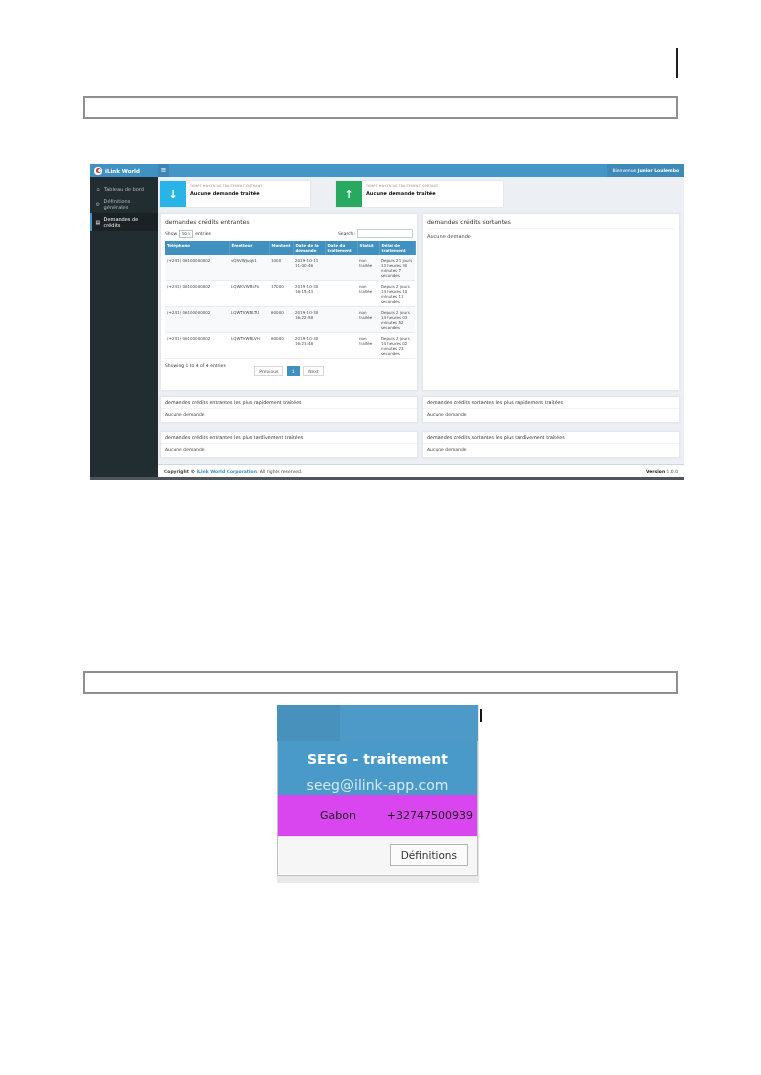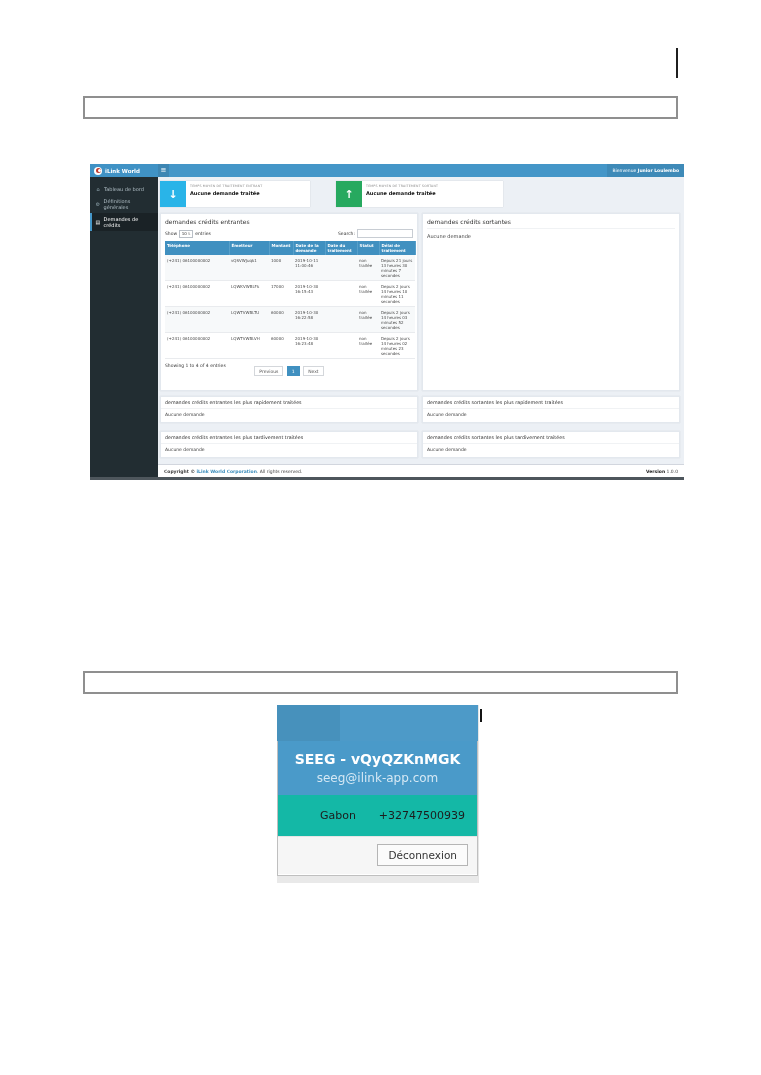--- a/index.html
+++ b/index.html
@@ -87,22 +87,22 @@
 
   
   .shot2 { position:absolute; left:277px; top:705px; width:206px; height:178px; }
   .s2-bar { position:absolute; left:0; top:0; width:201px; height:36px; background:#4d9ac8; }
   .s2-bar-left { position:absolute; left:0; top:0; width:63px; height:36px; background:#4791bc; }
   .s2-welcome { position:absolute; right:7px; top:0; height:36px; line-height:36px; color:#fff; font-size:11px; white-space:nowrap; }
   .s2-welcome b { font-weight:bold; }
   .s2-dropdown { position:absolute; left:0; top:36px; width:201px; height:135px; border:1px solid #bfbfbf; border-top:none; background:#fff; }
   .dd-header { height:54px; background:#4a9ac9; text-align:center; padding-top:10px; }
   .dd-title { color:#fff; font-size:14px; font-weight:600; }
-  .dd-email { color:#d5e8f4; font-size:12px; margin-top:4px; }
-  .dd-body { height:41px; display:flex; align-items:center; justify-content:space-between; padding-left:42px; padding-right:12px; background:#14b8a6; }
+  .dd-email { color:#d5e8f4; font-size:14px; margin-top:10px; }
+  .dd-body { height:41px; display:flex; align-items:center; justify-content:space-between; padding-left:42px; padding-right:4px; background:#d946ef; }
   .dd-country { font-size:11px; color:#1c1c1c; }
   .dd-phone { font-size:11px; color:#1c1c1c; }
   .dd-footer { height:38px; background:#f6f6f6; border-top:1px solid #e5e5e5; position:relative; }
   .dd-logout { position:absolute; right:9px; top:7px; padding:4px 10px; background:#fbfbfb; border:1px solid #b5b5b5; color:#333; font-size:10.5px; cursor:pointer; font-family:inherit; }
   .s2-gutter { position:absolute; left:201px; top:0; width:5px; height:178px; background:#fff; border-left:1px solid #e6e6e6; }
   .s2-scroll-dash { position:absolute; left:203px; top:4px; width:2px; height:13px; background:#141414; }
   .s2-bottom-strip { position:absolute; left:0; top:171px; width:201px; height:7px; background:#e9e9e9; }
 </style>
 </head>
 <body>
@@ -275,29 +275,29 @@
   </div>
 
   <div class="caption-box two"></div>
 
   <div class="shot2">
     <div class="s2-bar">
       <div class="s2-bar-left"></div>
     </div>
     <div class="s2-dropdown">
       <div class="dd-header">
-        <div class="dd-title">SEEG - vQyQZKnMGK</div>
+        <div class="dd-title">SEEG - traitement</div>
         <div class="dd-email">seeg@ilink-app.com</div>
       </div>
       <div class="dd-body">
         <span class="dd-country">Gabon</span>
         <span class="dd-phone">+32747500939</span>
       </div>
       <div class="dd-footer">
-        <button class="dd-logout">Déconnexion</button>
+        <button class="dd-logout">Définitions</button>
       </div>
     </div>
     <div class="s2-gutter"></div>
     <div class="s2-scroll-dash"></div>
     <div class="s2-bottom-strip"></div>
   </div>
 
 </div>
 
 </body></html>

